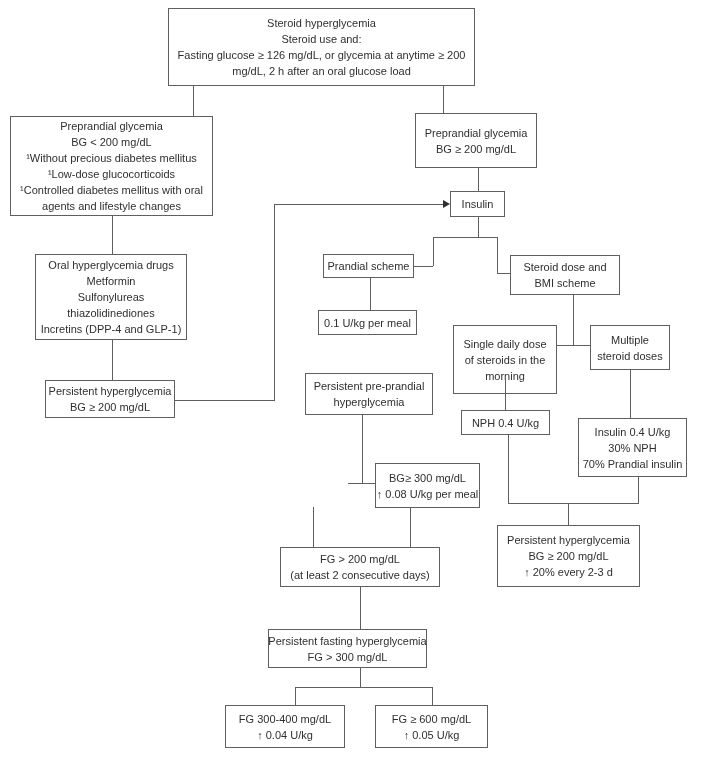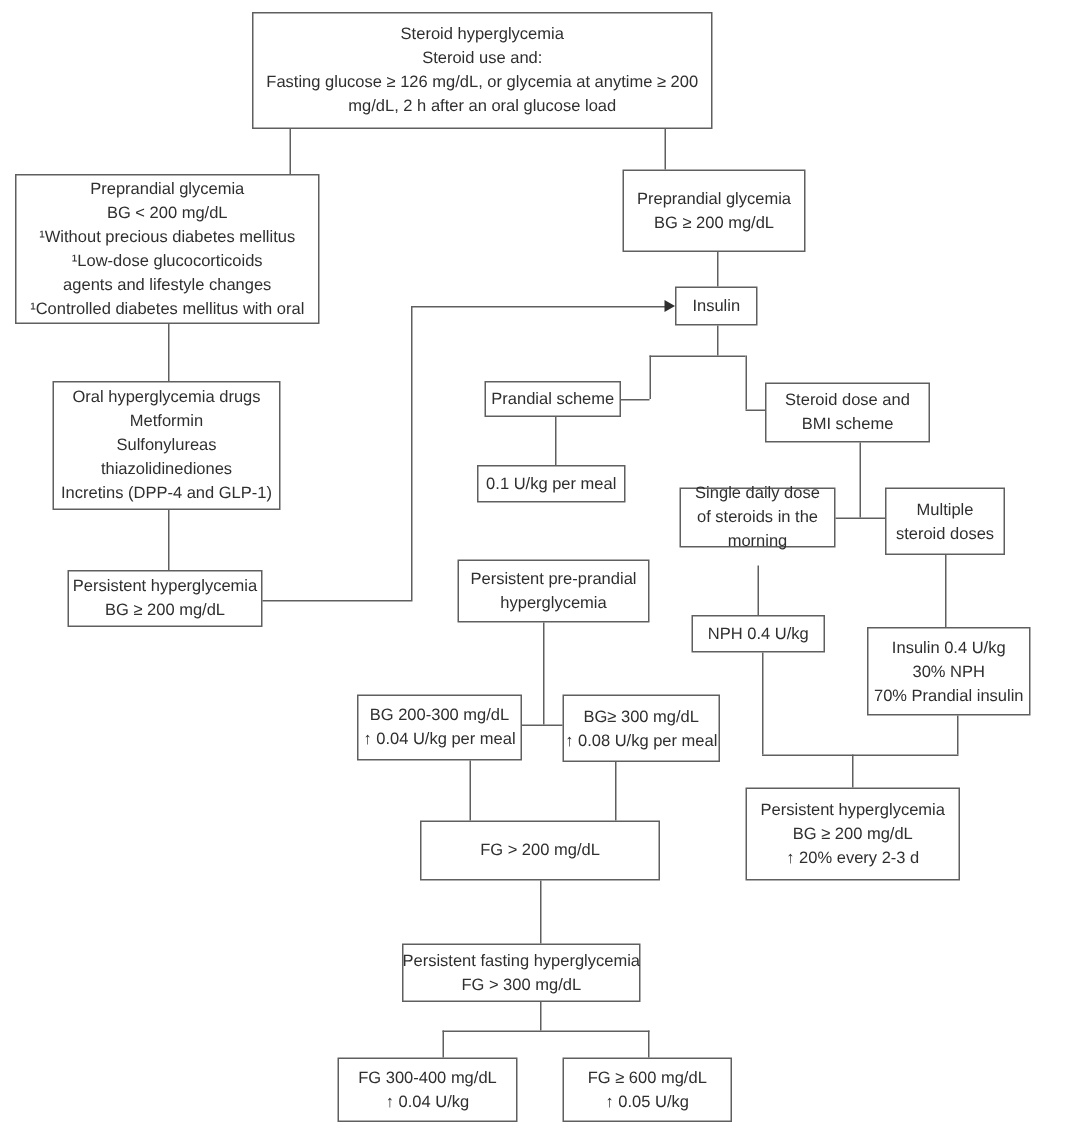--- a/index.html
+++ b/index.html
@@ -33,22 +33,22 @@
     <div class="ln">Steroid use and:</div>
     <div class="ln">Fasting glucose ≥  126 mg/dL, or glycemia at anytime ≥  200</div>
     <div class="ln">mg/dL, 2 h after an oral glucose load</div>
   </div>
 
   <div class="node" style="left:10px;top:116px;width:203px;height:100px">
     <div class="ln">Preprandial glycemia</div>
     <div class="ln">BG &lt; 200 mg/dL</div>
     <div class="ln">¹Without precious diabetes mellitus</div>
     <div class="ln">¹Low-dose glucocorticoids</div>
+    <div class="ln">¹Controlled diabetes mellitus with oral</div>
     <div class="ln">agents and lifestyle changes</div>
-    <div class="ln">¹Controlled diabetes mellitus with oral</div>
   </div>
 
   <div class="node" style="left:415px;top:113px;width:122px;height:55px">
     <div class="ln">Preprandial glycemia</div>
     <div class="ln">BG ≥  200 mg/dL</div>
   </div>
 
   <div class="node" style="left:450px;top:191px;width:55px;height:26px">
     <div class="ln">Insulin</div>
   </div>
@@ -72,21 +72,21 @@
 
   <div class="node" style="left:318px;top:310px;width:99px;height:25px">
     <div class="ln">0.1 U/kg per meal</div>
   </div>
 
   <div class="node" style="left:510px;top:255px;width:110px;height:40px">
     <div class="ln">Steroid dose and</div>
     <div class="ln">BMI scheme</div>
   </div>
 
-  <div class="node" style="left:453px;top:325px;width:104px;height:40px">
+  <div class="node" style="left:453px;top:325px;width:104px;height:69px">
     <div class="ln">Single daily dose</div>
     <div class="ln">of steroids in the</div>
     <div class="ln">morning</div>
   </div>
 
   <div class="node" style="left:590px;top:325px;width:80px;height:45px">
     <div class="ln">Multiple</div>
     <div class="ln">steroid doses</div>
   </div>
 
@@ -98,38 +98,35 @@
     <div class="ln">Insulin 0.4 U/kg</div>
     <div class="ln">30% NPH</div>
     <div class="ln">70% Prandial insulin</div>
   </div>
 
   <div class="node" style="left:305px;top:373px;width:128px;height:42px">
     <div class="ln">Persistent pre-prandial</div>
     <div class="ln">hyperglycemia</div>
   </div>
 
-  <div class="node" style="left:238px;top:463px;width:110px;height:44px">
-    <div class="ln">BG 200-300 mg/dL</div>
-    <div class="ln">↑ 0.04 U/kg per meal</div>
-  </div>
 
   <div class="node" style="left:375px;top:463px;width:105px;height:45px">
     <div class="ln">BG≥ 300 mg/dL</div>
     <div class="ln">↑ 0.08 U/kg per meal</div>
   </div>
 
   <div class="node" style="left:497px;top:525px;width:143px;height:62px">
     <div class="ln">Persistent hyperglycemia</div>
     <div class="ln">BG ≥  200 mg/dL</div>
     <div class="ln">↑ 20% every 2-3 d</div>
   </div>
 
   <div class="node" style="left:280px;top:547px;width:160px;height:40px">
     <div class="ln">FG &gt; 200 mg/dL</div>
+    <div class="ln">(at least 2 consecutive days)</div>
   </div>
 
   <div class="node" style="left:268px;top:629px;width:159px;height:39px">
     <div class="ln">Persistent fasting hyperglycemia</div>
     <div class="ln">FG &gt; 300 mg/dL</div>
   </div>
 
   <div class="node" style="left:225px;top:705px;width:120px;height:43px">
     <div class="ln">FG 300-400 mg/dL</div>
     <div class="ln">↑ 0.04 U/kg</div>

